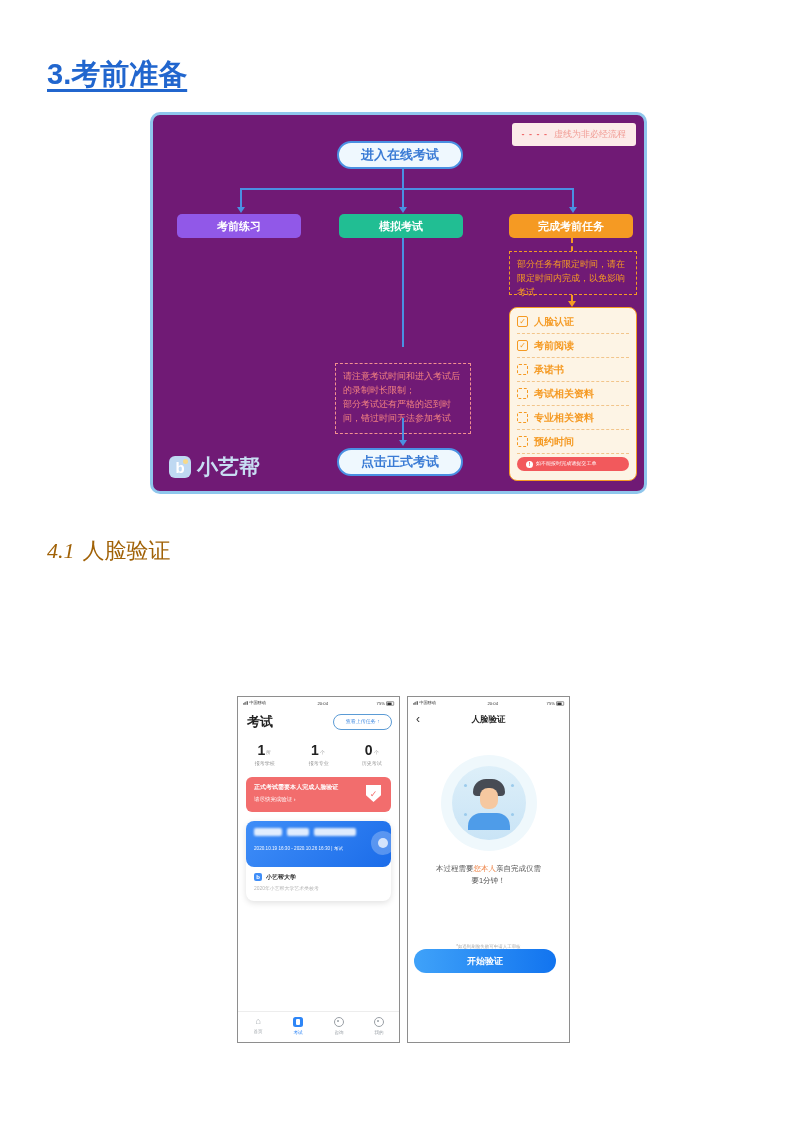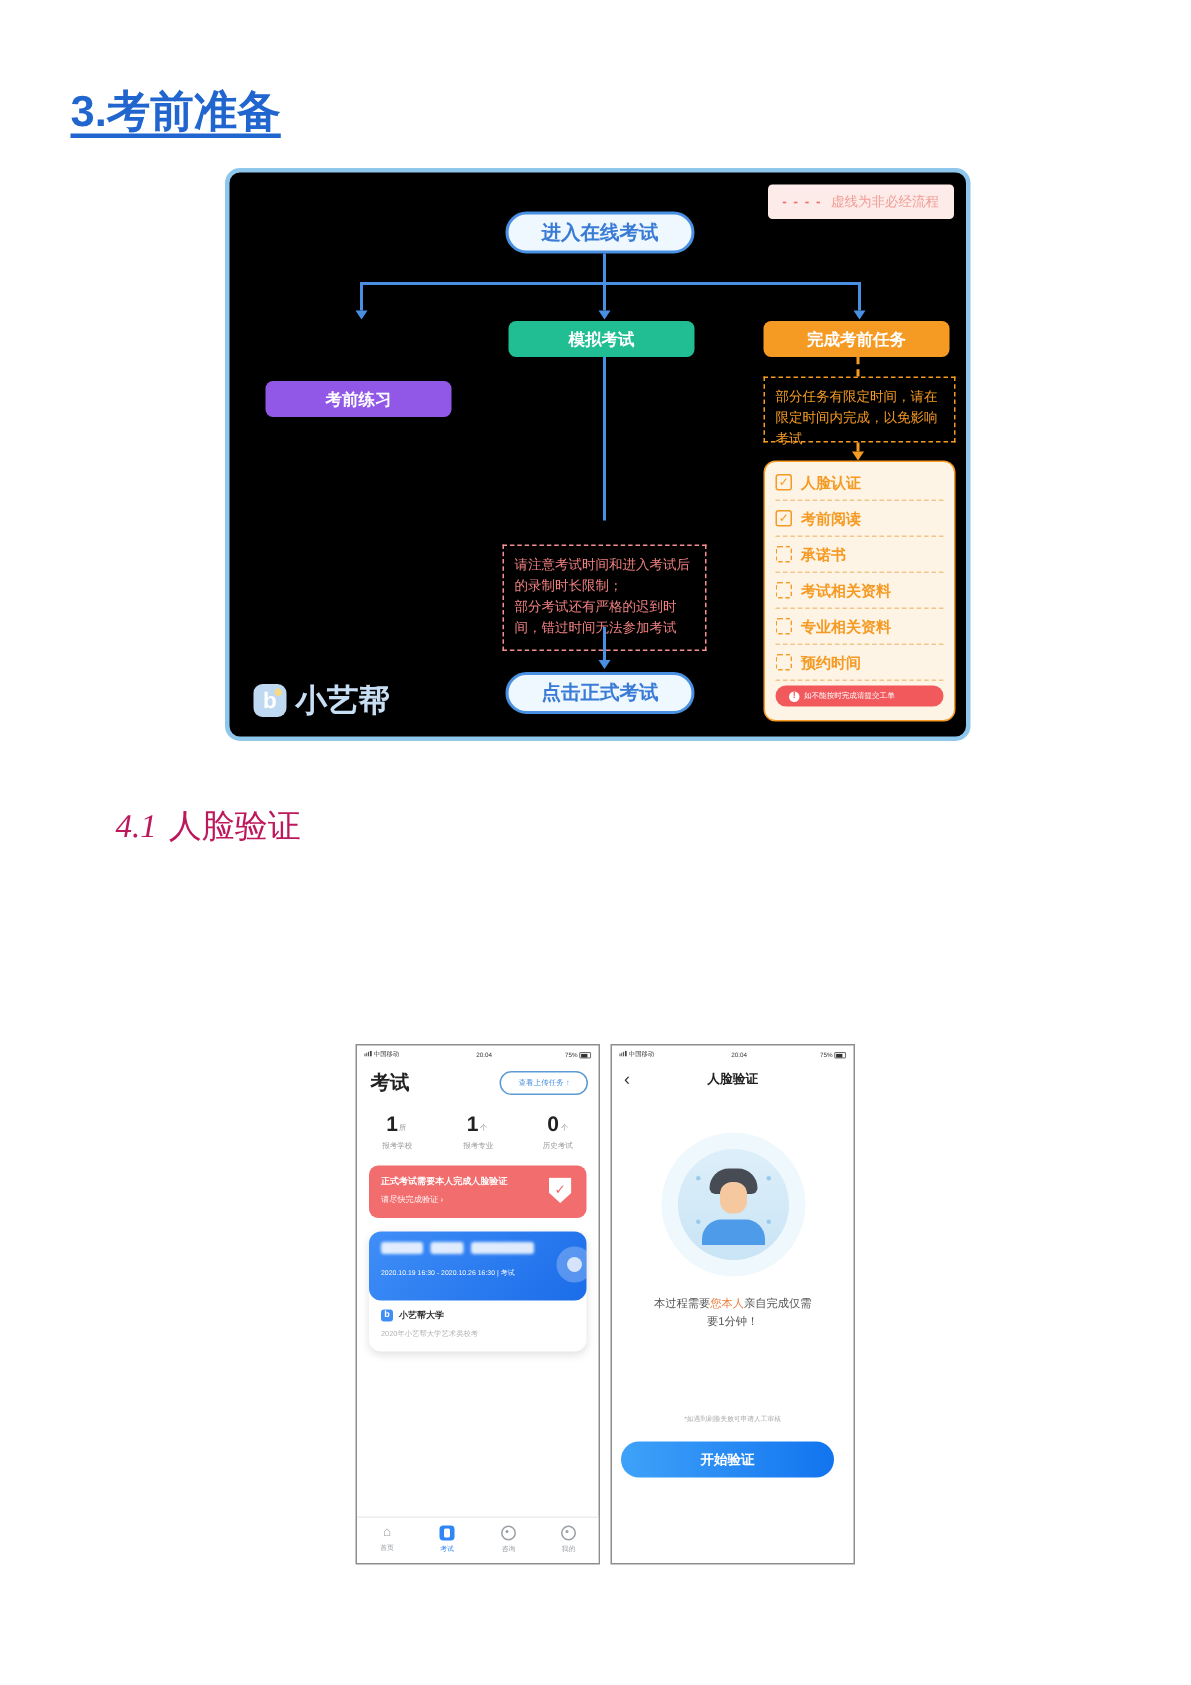--- a/index.html
+++ b/index.html
@@ -2,43 +2,43 @@
 <html><head>
 <meta charset="utf-8">
 <style>
   html,body{margin:0;padding:0;background:#fff;}
   .page{position:relative;width:794px;height:1123px;margin:0 auto;background:#fff;
         font-family:"Liberation Sans","DejaVu Sans",sans-serif;overflow:hidden;}
 
   
   .h1{position:absolute;left:47px;top:55px;font-size:29px;font-weight:bold;color:#2166CE;
       text-decoration:underline;text-decoration-thickness:2.5px;text-underline-offset:5px;}
-  .h2{position:absolute;left:47px;top:536px;font-size:22px;color:#be185d;font-weight:500;
-      font-family:"Liberation Serif","DejaVu Serif",serif;margin-left:30px;}
+  .h2{position:absolute;left:47px;top:536px;font-size:22px;color:#a16207;font-weight:500;
+      font-family:"Liberation Serif","DejaVu Serif",serif;}
   .h2 .num{font-style:italic;margin-right:8px;}
 
   
-  .flow{position:absolute;left:150px;top:112px;width:497px;height:382px;background:#000000;
+  .flow{position:absolute;left:150px;top:112px;width:497px;height:382px;background:#701a75;
         border:3px solid #8FC6EC;border-radius:10px;box-sizing:border-box;}
   .legend{position:absolute;right:8px;top:8px;background:#FCEBE9;border-radius:3px;
           padding:5px 10px;font-size:9px;color:#F19C94;}
   .legend .dashes{color:#F06A6A;font-weight:bold;letter-spacing:1px;margin-right:6px;}
   .pill{position:absolute;width:126px;height:28px;border:2px solid #4A90E2;border-radius:16px;
         background:#EFF8FE;color:#3A7BD5;font-weight:bold;font-size:13px;display:flex;
         align-items:center;justify-content:center;box-sizing:border-box;}
   .pill.start{left:184px;top:26px;}
   .pill.formal{left:184px;top:333px;}
   .ln{position:absolute;background:#4A90E2;}
   .dashv{position:absolute;width:0;border-left:2px dashed #F59A23;}
   .tri{position:absolute;width:0;height:0;border-left:4px solid transparent;
        border-right:4px solid transparent;border-top:6px solid #4A90E2;}
   .tri.or{border-top-color:#F59A23;}
   .branch{position:absolute;top:99px;width:124px;height:24px;border-radius:5px;color:#fff;
           font-size:11px;font-weight:bold;display:flex;align-items:center;justify-content:center;}
-  .b0{left:24px;background:#9158E8;margin-top:40px;}
+  .b0{left:24px;background:#9158E8;}
   .b1{left:186px;background:#21BE93;}
   .b2{left:356px;background:#F59A23;}
   .note{position:absolute;box-sizing:border-box;font-size:9px;line-height:1.55;padding:6px 7px;}
   .note.red{left:182px;top:248px;width:136px;height:71px;border:1.5px dashed #F49090;color:#F18080;}
   .note.or{left:356px;top:136px;width:128px;height:44px;border:1.5px dashed #F59A23;color:#F59A23;}
   .tasklist{position:absolute;left:356px;top:192px;width:128px;height:174px;background:#FDF4E5;
             border:1.5px solid #F59A23;border-radius:8px;box-sizing:border-box;padding:2px 7px;}
   .task{display:flex;align-items:center;gap:6px;height:23px;color:#F59A23;font-weight:bold;
         font-size:10px;border-bottom:1px dashed #F2C58B;}
   .task:last-of-type{border-bottom:none;}
@@ -146,21 +146,21 @@
   .body-sh{position:absolute;left:50%;bottom:10px;transform:translateX(-50%);width:42px;height:17px;
            background:#4E9CE9;border-radius:13px 13px 0 0;}
   .fdot{position:absolute;width:3px;height:3px;border-radius:50%;background:#9BCBEC;}
   .tip{position:absolute;left:50%;top:166px;transform:translateX(-50%);width:112px;text-align:center;
        font-size:7.5px;line-height:1.6;color:#555;}
   .tip .hl{color:#EE7E3E;}
   .rp-foot{position:absolute;left:0;right:0;top:238px;text-align:center;color:#ABABAB;}
   .rp-foot span{font-size:7px;transform:scale(.64);display:inline-block;white-space:nowrap;}
   .rp-btn{position:absolute;left:6px;right:13px;top:252px;height:24px;border-radius:13px;
           background:linear-gradient(90deg,#3FA2F9,#1274EF);color:#fff;font-size:9px;font-weight:bold;
-          display:flex;align-items:center;justify-content:center;margin-top:12px;}
+          display:flex;align-items:center;justify-content:center;}
 </style>
 </head>
 <body>
 
 <div class="page">
 
   <div class="h1">3.考前准备</div>
 
   <div class="flow">
 

